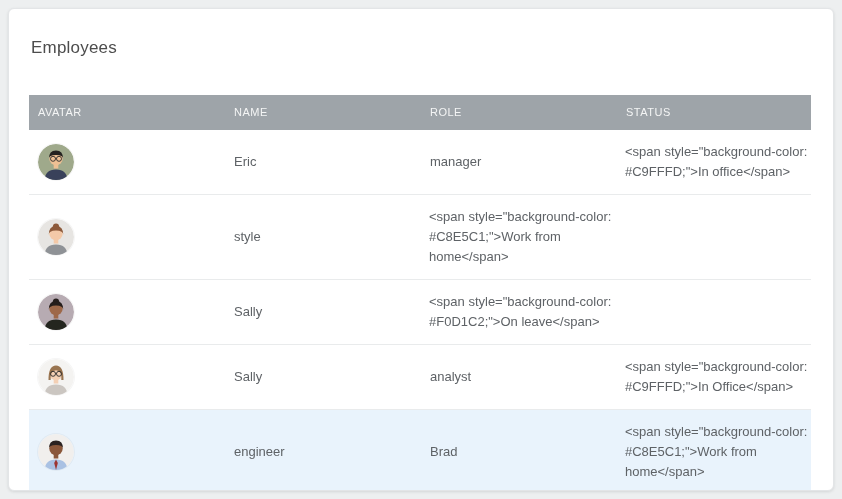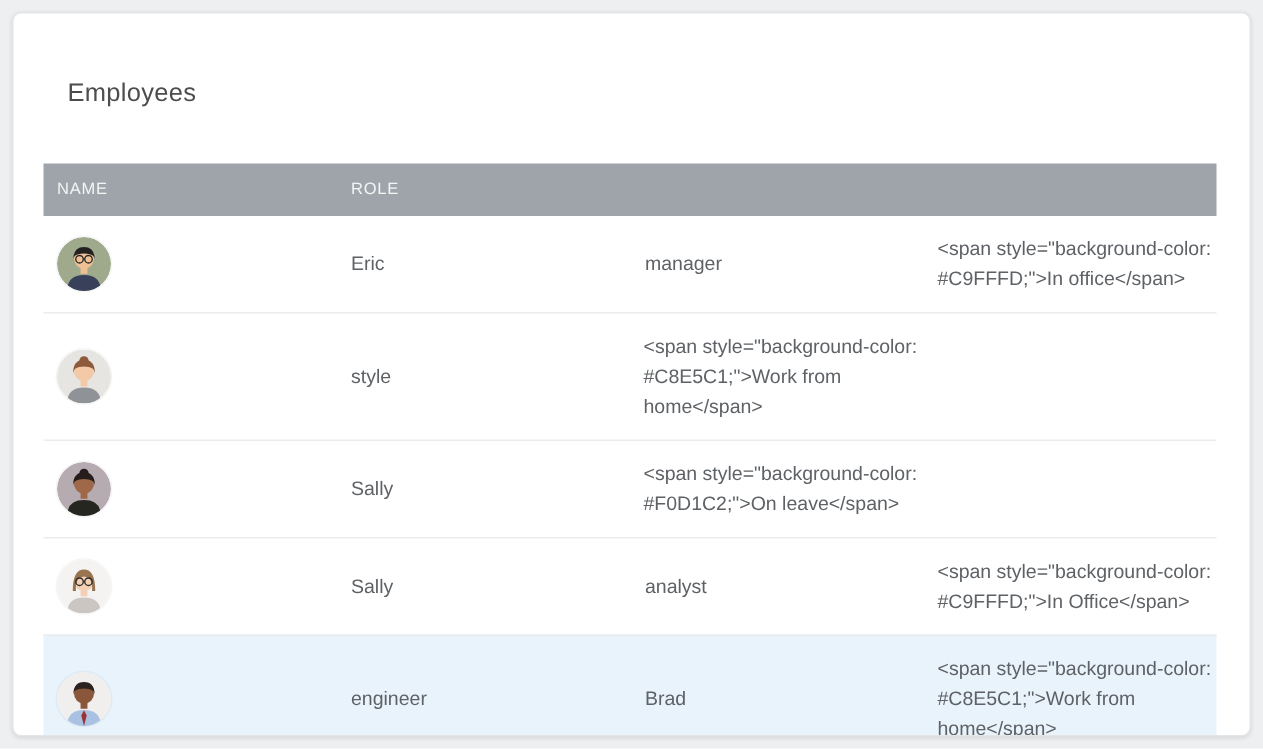--- a/index.html
+++ b/index.html
@@ -15,21 +15,21 @@
     height: 483px;
     background: var(--card-bg, #ffffff);
     border: 1px solid #e3e5e7;
     border-radius: 6px;
     box-shadow: 0 1px 3px rgba(60,64,67,.14);
     box-sizing: border-box;
     padding: 27px 22px 0 20px;
     overflow: hidden;
   }
   .title {
-    margin: 16px;
+    margin: 2px;
     font-size: 17px;
     line-height: 20px;
     font-weight: 400;
     letter-spacing: .2px;
     color: var(--title-text, #4d4d4d);
   }
   .table { margin-top: 37px; }
   .thead, .trow {
     display: grid;
     grid-template-columns: 196px 196px 196px 1fr;
@@ -64,22 +64,24 @@
   .avatar svg { display: block; }
 </style>
 </head>
 <body>
 
 <div class="card">
   <h1 class="title">Employees</h1>
 
   <div class="table">
     <div class="thead">
+      <div class="th">AVATAR</div>
       <div class="th">NAME</div>
       <div class="th">ROLE</div>
+      <div class="th">STATUS</div>
     </div>
 
     <div class="trow">
       <div class="td">
           <span class="avatar">
             <svg viewBox="0 0 36 36" width="36" height="36" xmlns="http://www.w3.org/2000/svg">
               <circle cx="18" cy="18" r="18" fill="#9fa98b"></circle>
               <rect x="15.7" y="18.5" width="4.6" height="6" fill="#eec094"></rect>
               <path d="M6.8 36 Q6.8 25.4 18 25.4 Q29.2 25.4 29.2 36 Z" fill="#39415a"></path>
               <circle cx="18" cy="14.4" r="6.7" fill="#eec094"></circle>

